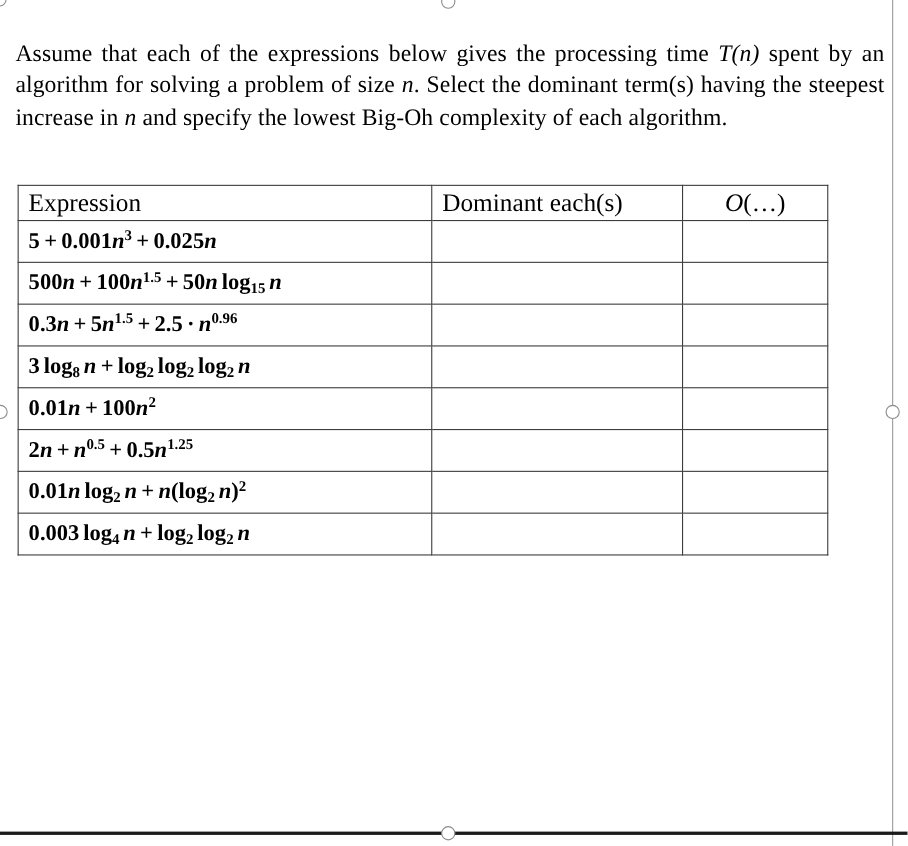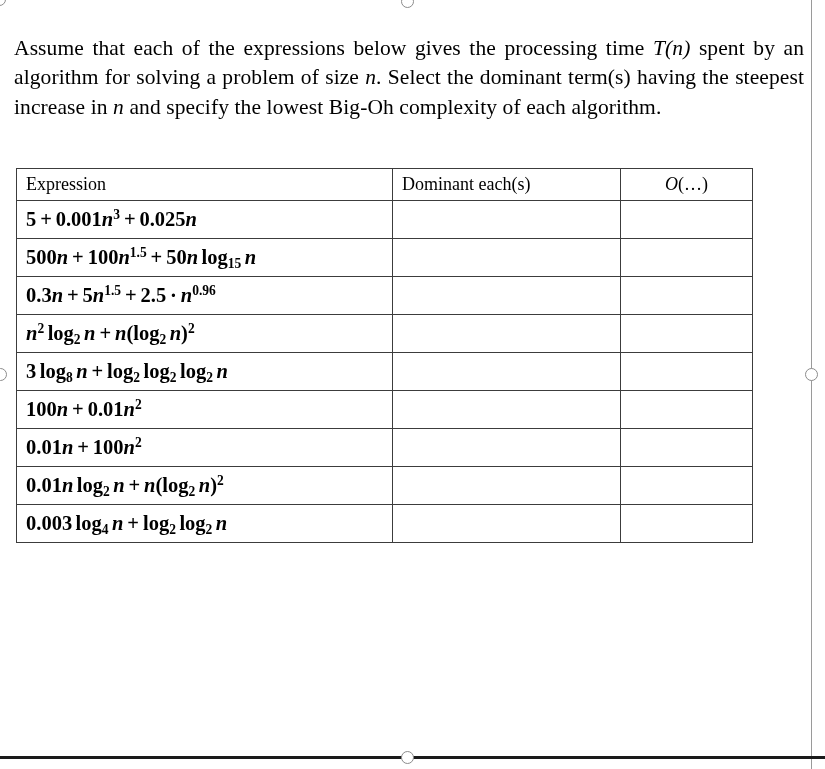--- a/index.html
+++ b/index.html
@@ -87,21 +87,21 @@
   #grid th, #grid td {
     border: 1.3px solid #3c3c3c;
     padding: 0 0 0 9px;
     text-align: left;
     vertical-align: middle;
     font-weight: normal;
     background: #ffffff;
   }
   #grid thead th {
     height: 31px;
-    font-size: 18px;
+    font-size: 23px;
   }
   #grid thead th.hdr-oh {
     text-align: center;
     padding-left: 0;
   }
   #grid tbody td {
     height: 37px;
     font-size: 20.5px;
     font-weight: bold;
   }
@@ -183,42 +183,35 @@
       </tr>
       <tr>
         <td>
           <span class="mexpr">0.3<i>n</i><span class="op">+</span>5<i>n</i><sup>1.5</sup><span class="op">+</span>2.5<span class="op">·</span><i>n</i><sup>0.96</sup></span>
         </td>
         <td class="cell-blank"></td>
         <td class="cell-blank"></td>
       </tr>
       <tr>
         <td>
-          <span class="mexpr"><i>n</i><sup>2</sup><span class="sp"></span><span class="fn">log</span><sub>2</sub><span class="sp"></span><i>n</i><span class="op">+</span><i>n</i>(<span class="fn">log</span><sub>2</sub><span class="sp"></span><i>n</i>)<sup>2</sup></span>
-        </td>
-        <td class="cell-blank"></td>
-        <td class="cell-blank"></td>
-      </tr>
-      <tr>
-        <td>
           <span class="mexpr">3<span class="sp"></span><span class="fn">log</span><sub>8</sub><span class="sp"></span><i>n</i><span class="op">+</span><span class="fn">log</span><sub>2</sub><span class="sp"></span><span class="fn">log</span><sub>2</sub><span class="sp"></span><span class="fn">log</span><sub>2</sub><span class="sp"></span><i>n</i></span>
         </td>
         <td class="cell-blank"></td>
         <td class="cell-blank"></td>
       </tr>
       <tr>
         <td>
-          <span class="mexpr">100<i>n</i><span class="op">+</span>0.01<i>n</i><sup>2</sup></span>
-        </td>
-        <td class="cell-blank"></td>
-        <td class="cell-blank"></td>
-      </tr>
-      <tr>
-        <td>
           <span class="mexpr">0.01<i>n</i><span class="op">+</span>100<i>n</i><sup>2</sup></span>
+        </td>
+        <td class="cell-blank"></td>
+        <td class="cell-blank"></td>
+      </tr>
+      <tr>
+        <td>
+          <span class="mexpr">2<i>n</i><span class="op">+</span><i>n</i><sup>0.5</sup><span class="op">+</span>0.5<i>n</i><sup>1.25</sup></span>
         </td>
         <td class="cell-blank"></td>
         <td class="cell-blank"></td>
       </tr>
       <tr>
         <td>
           <span class="mexpr">0.01<i>n</i><span class="sp"></span><span class="fn">log</span><sub>2</sub><span class="sp"></span><i>n</i><span class="op">+</span><i>n</i>(<span class="fn">log</span><sub>2</sub><span class="sp"></span><i>n</i>)<sup>2</sup></span>
         </td>
         <td class="cell-blank"></td>
         <td class="cell-blank"></td>

